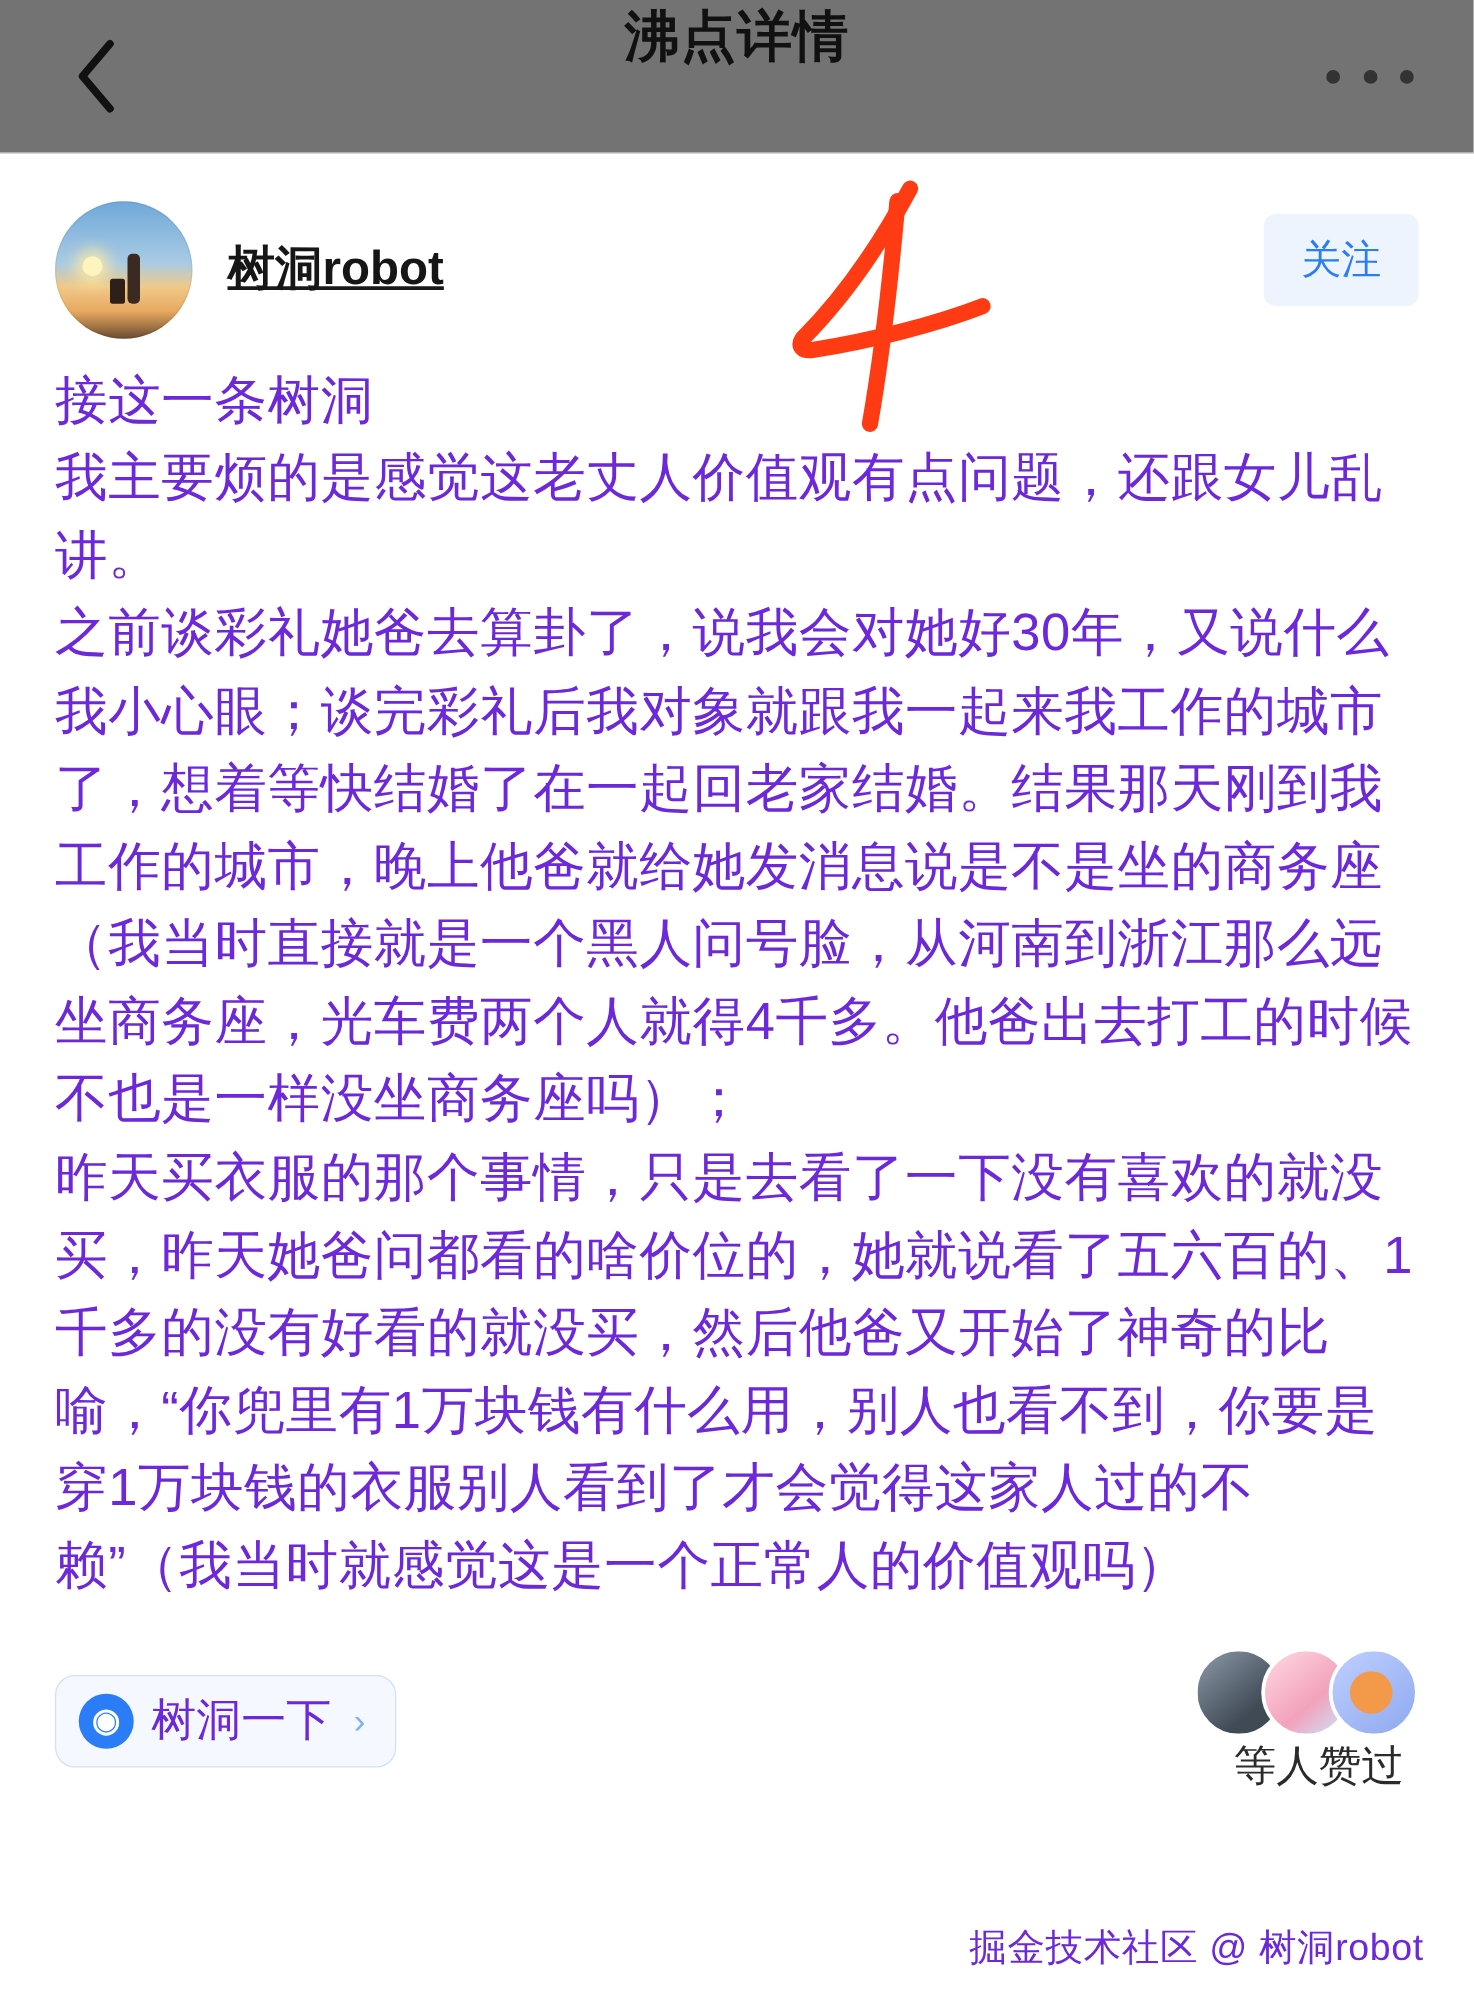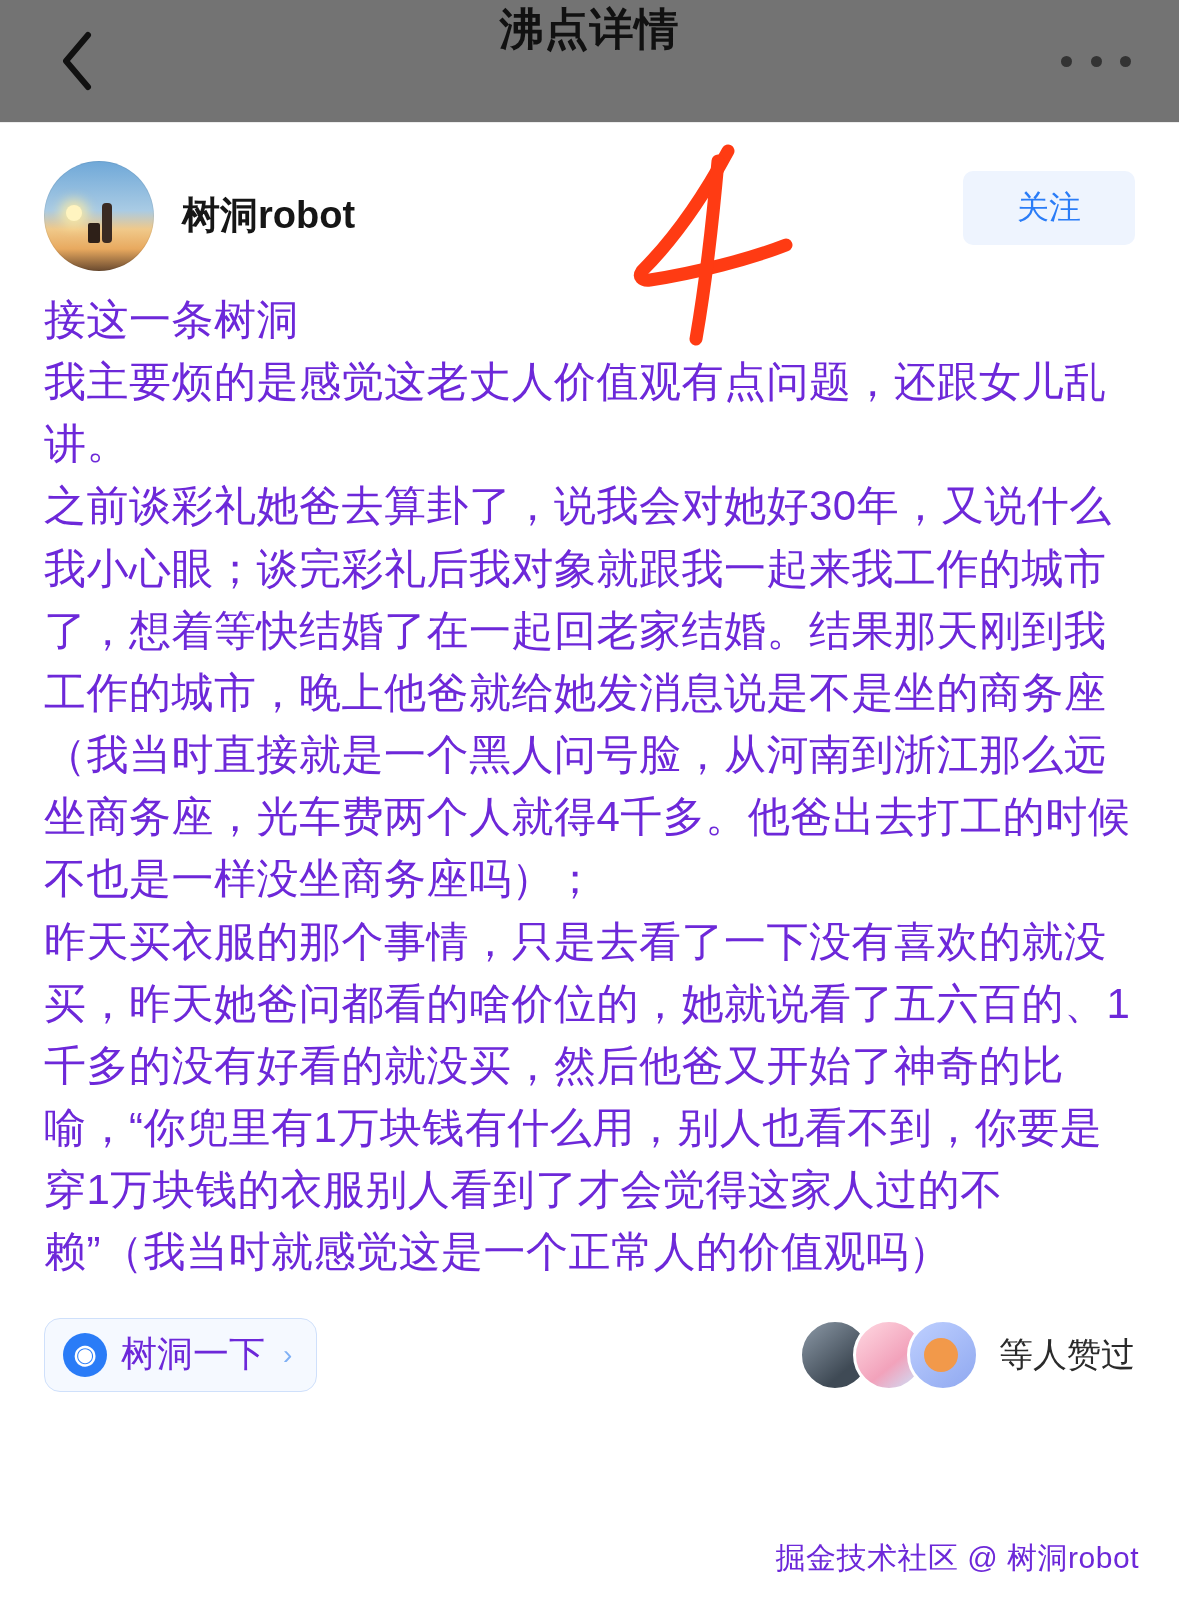--- a/index.html
+++ b/index.html
@@ -64,20 +64,21 @@
     border-radius: 50%;
     background: #333333;
   }
 
   
   .author-row {
     display: flex;
     align-items: center;
     padding: 38px 44px 0 44px;
     position: relative;
+    text-decoration: underline;
   }
   .avatar {
     width: 110px;
     height: 110px;
     border-radius: 50%;
     flex: 0 0 110px;
     overflow: hidden;
     position: relative;
     background: linear-gradient(#6fa8d8 0%, #a9cbe4 45%, #f0c98a 62%, #e8a95f 80%, #6a4a2f 100%);
     box-shadow: 0 0 0 1px rgba(0,0,0,0.06) inset;
@@ -119,21 +120,21 @@
   .author-sub {
     margin-top: 14px;
     font-size: 28px;
     color: #8a8f99;
     line-height: 1.2;
   }
   .follow-btn {
     position: absolute;
     right: 44px;
     top: 48px;
-    width: 172px;
+    width: 124px;
     height: 74px;
     border-radius: 10px;
     background: #eef4fe;
     color: #2a7cf7;
     font-size: 32px;
     display: flex;
     align-items: center;
     justify-content: center;
     cursor: pointer;
   }
@@ -194,20 +195,21 @@
     font-weight: 500;
   }
   .shudong-btn .chev {
     margin-left: 18px;
     color: #7fb0f5;
     font-size: 28px;
   }
   .likes {
     display: flex;
     align-items: center;
+    flex-direction: column;
   }
   .like-avatars {
     display: flex;
     align-items: center;
   }
   .like-avatars .la {
     width: 66px;
     height: 66px;
     border-radius: 50%;
     border: 3px solid #ffffff;

